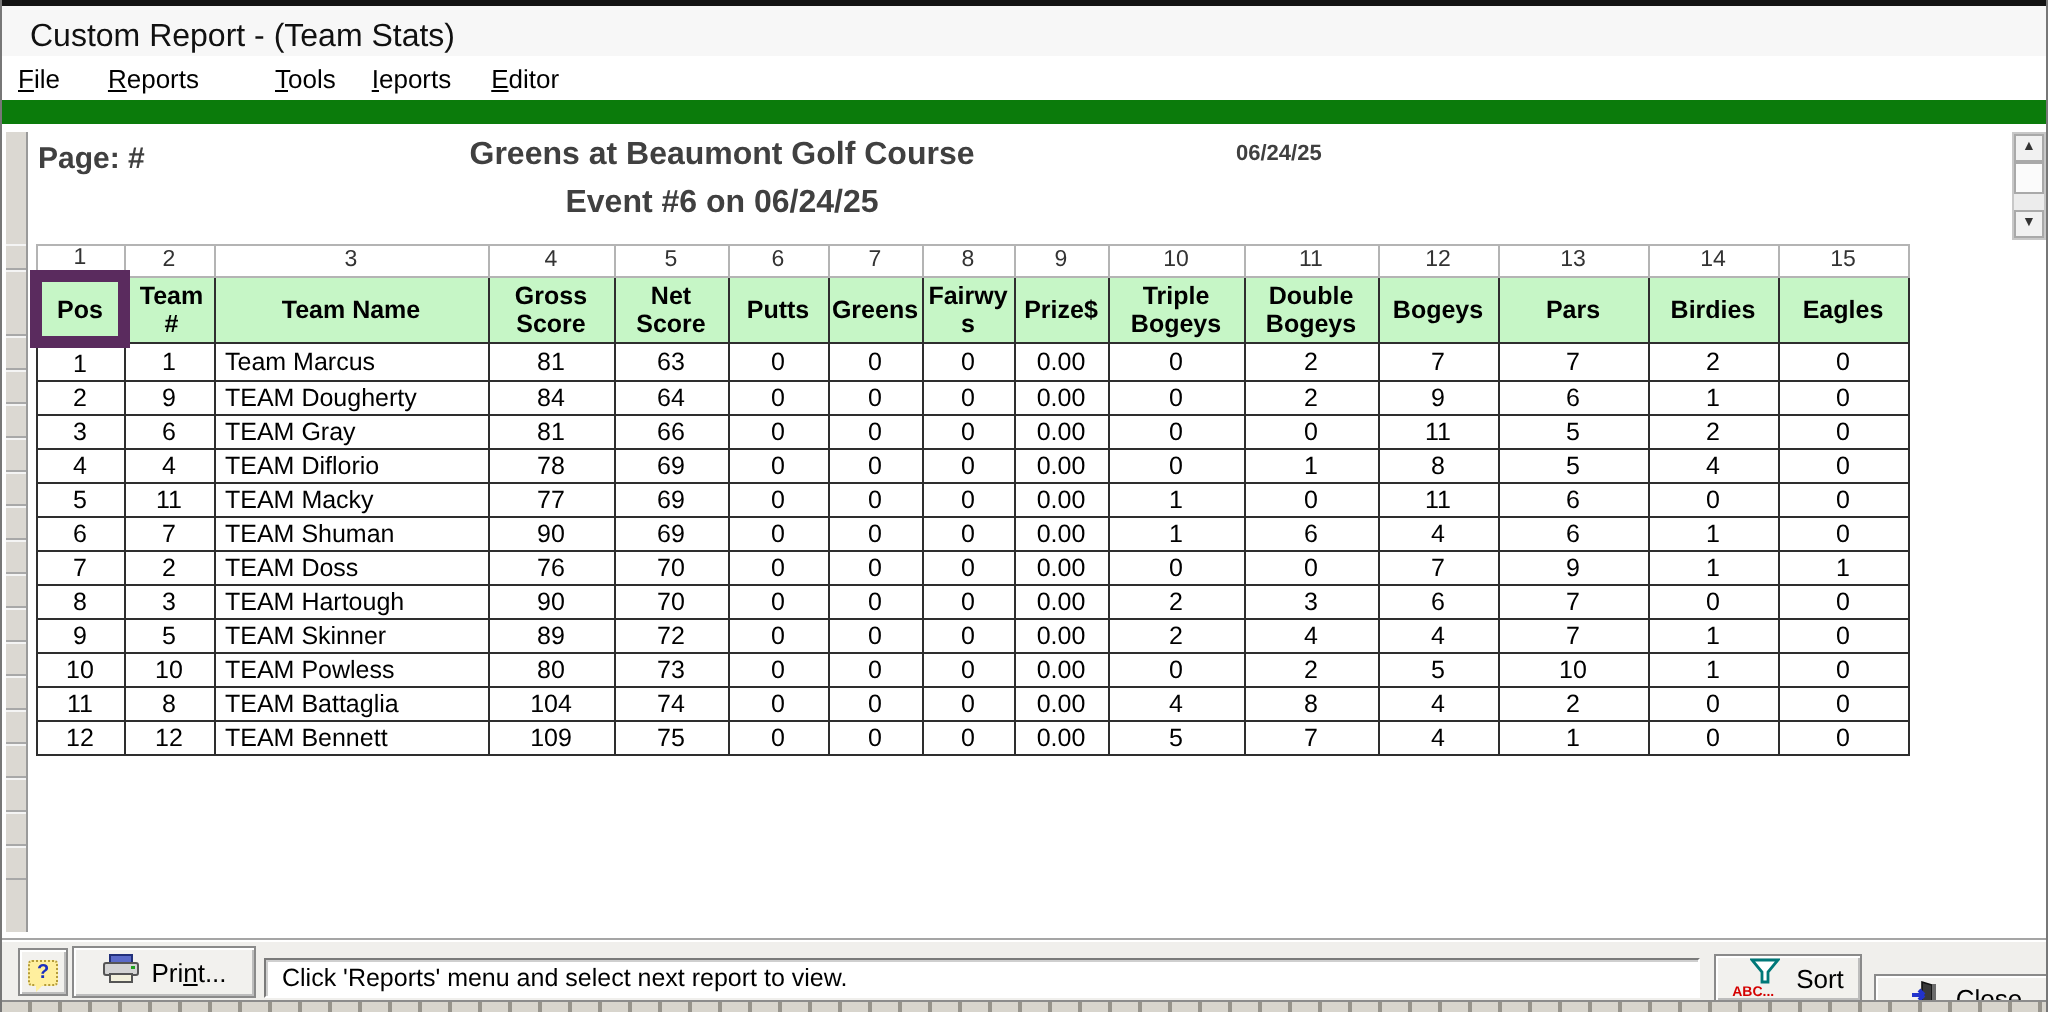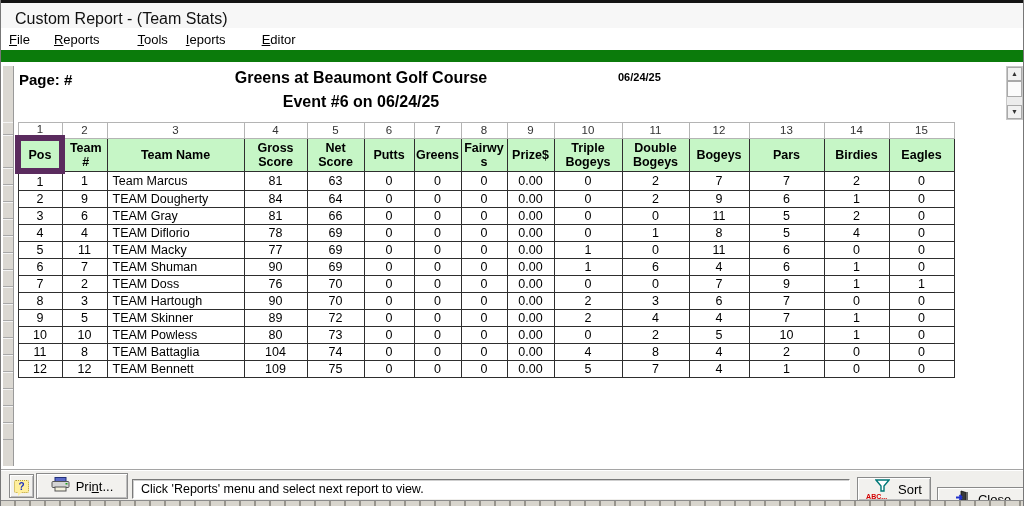--- a/index.html
+++ b/index.html
@@ -15,32 +15,32 @@
   }
   .menubar {
     position:absolute; left:0; top:28px; width:100%; height:22px; background:#fff;
     display:flex; align-items:center; font-size:13px; color:#000;
   }
   .menu-item { padding:2px 8px; cursor:default; }
   .menu-item:nth-child(1){ margin-left:0px; }
   .menu-item:nth-child(2){ margin-left:8px; }
   .menu-item:nth-child(3){ margin-left:22px; }
   .menu-item:nth-child(4){ margin-left:2px; }
-  .menu-item:nth-child(5){ margin-left:20px; }
+  .menu-item:nth-child(5){ margin-left:4px; }
   .greenbar { position:absolute; left:0; top:50px; width:100%; height:12px; }
   .report-area { position:absolute; left:0; top:62px; width:100%; height:408px; background:#fff; }
 
   
   .left-strip { position:absolute; left:2px; top:4px; width:11px; height:400px;
     background:#dbd8d2; border-right:1px solid #9a9a9a; }
   .strip-segs { position:absolute; left:0; top:56px; width:100%; }
   .strip-seg { border-bottom:1px solid #a8a8a8; border-top:1px solid #f4f4f4; background:#dbd8d2; }
 
   
-  .rpt-header { position:absolute; left:14px; top:2px; width:990px; height:56px; background:#fff; color:#000000; }
+  .rpt-header { position:absolute; left:14px; top:2px; width:990px; height:56px; background:#fff; color:#404040; }
   .page-label { position:absolute; left:4px; top:7px; font-size:15px; font-weight:bold; }
   .rpt-title { position:absolute; left:0; top:5px; width:692px; text-align:center; font-size:16px; font-weight:bold; }
   .rpt-date { position:absolute; left:603px; top:7px; font-size:11px; font-weight:bold; }
   .rpt-event { position:absolute; left:0; top:29px; width:692px; text-align:center; font-size:16px; font-weight:bold; }
 
   
   .vscroll { position:absolute; left:1005px; top:4px; width:17px; height:54px;
     background:#ececec; border:1px solid #c8c8c8; }
   .vs-btn { position:absolute; left:0; width:15px; height:14px; background:#f1f1f1; border:1px solid #a9a9a9;
     font-size:7px; line-height:12px; text-align:center; color:#333; }

